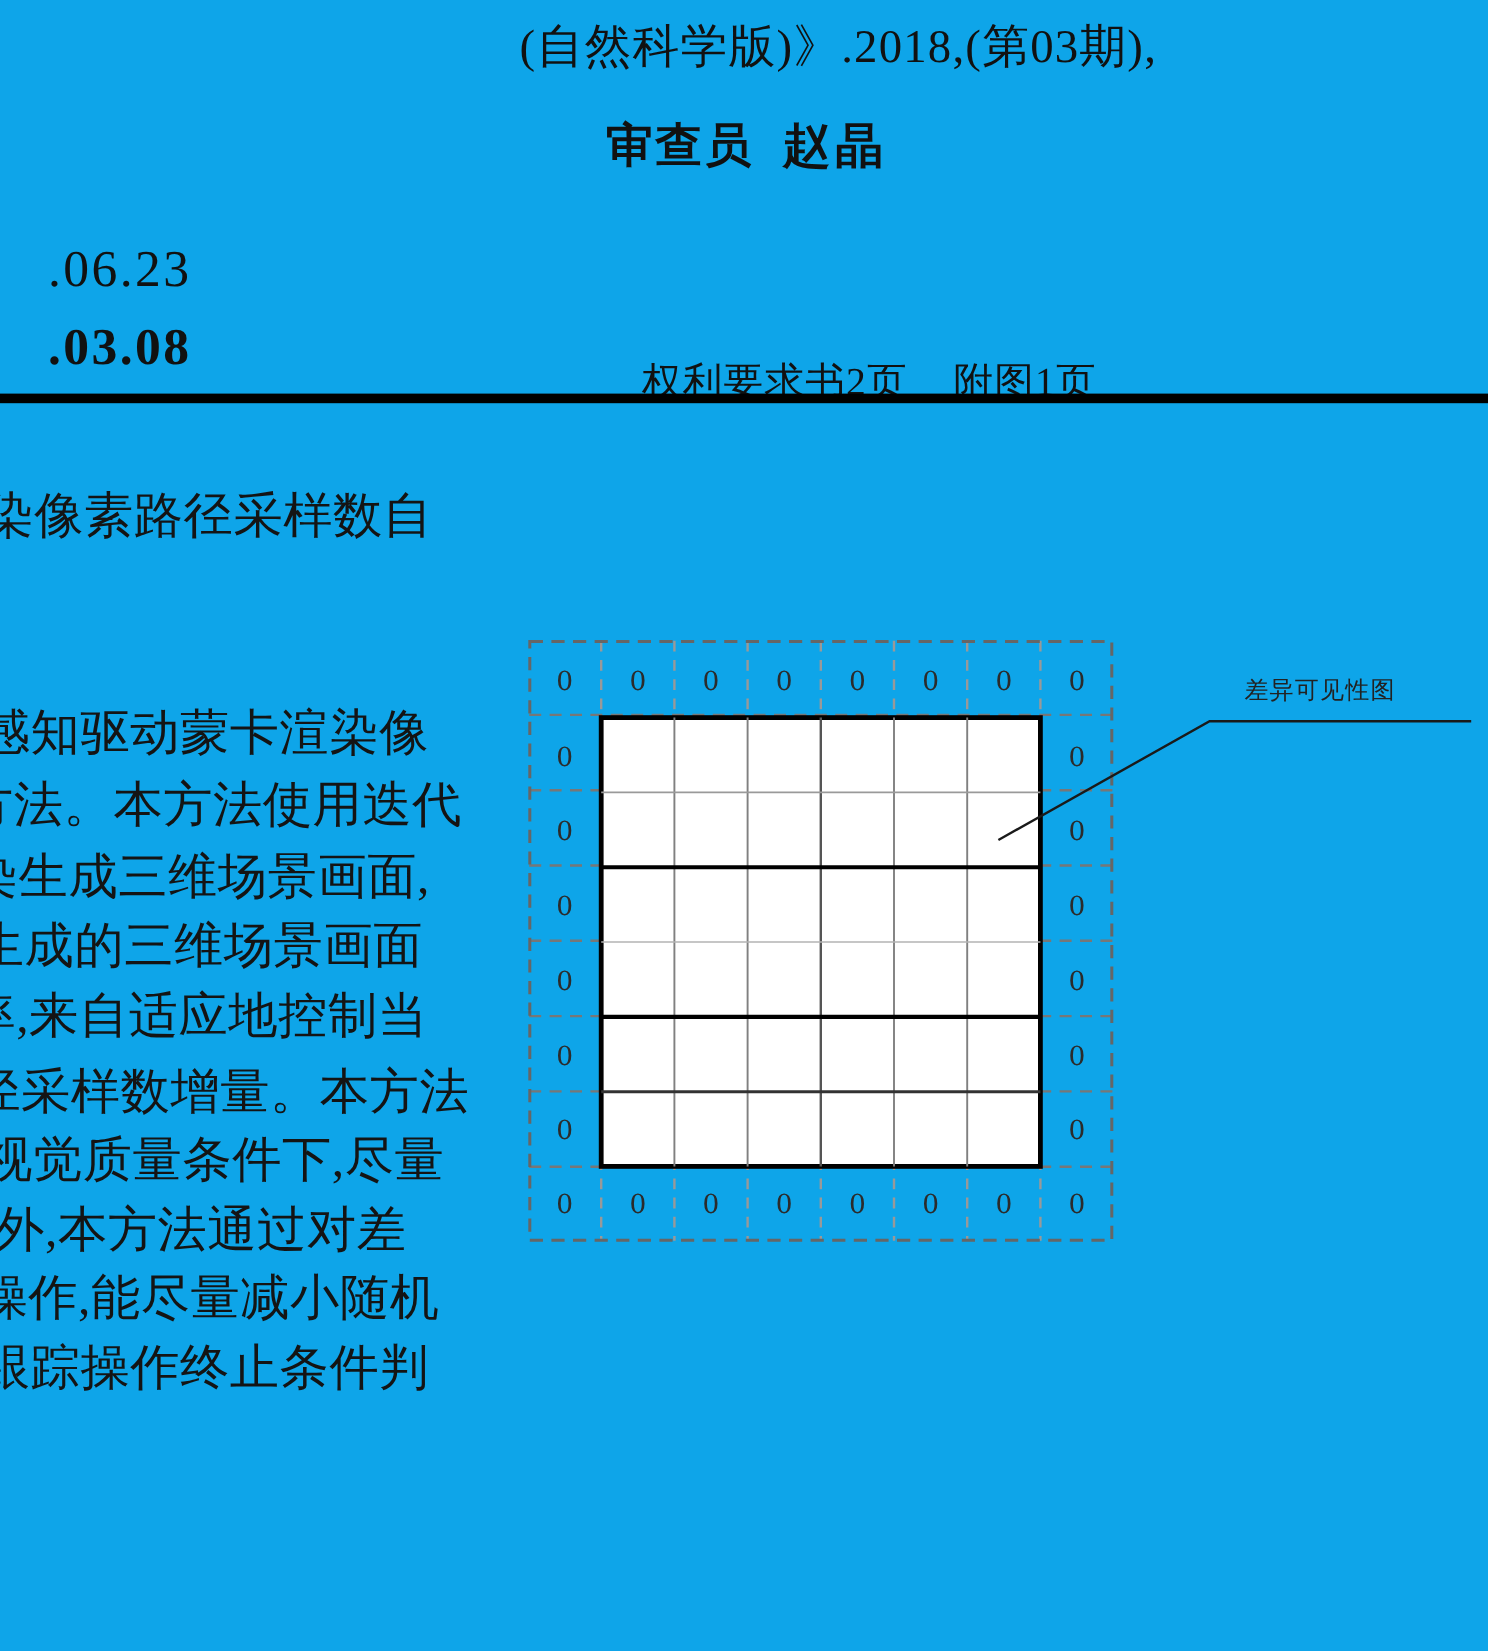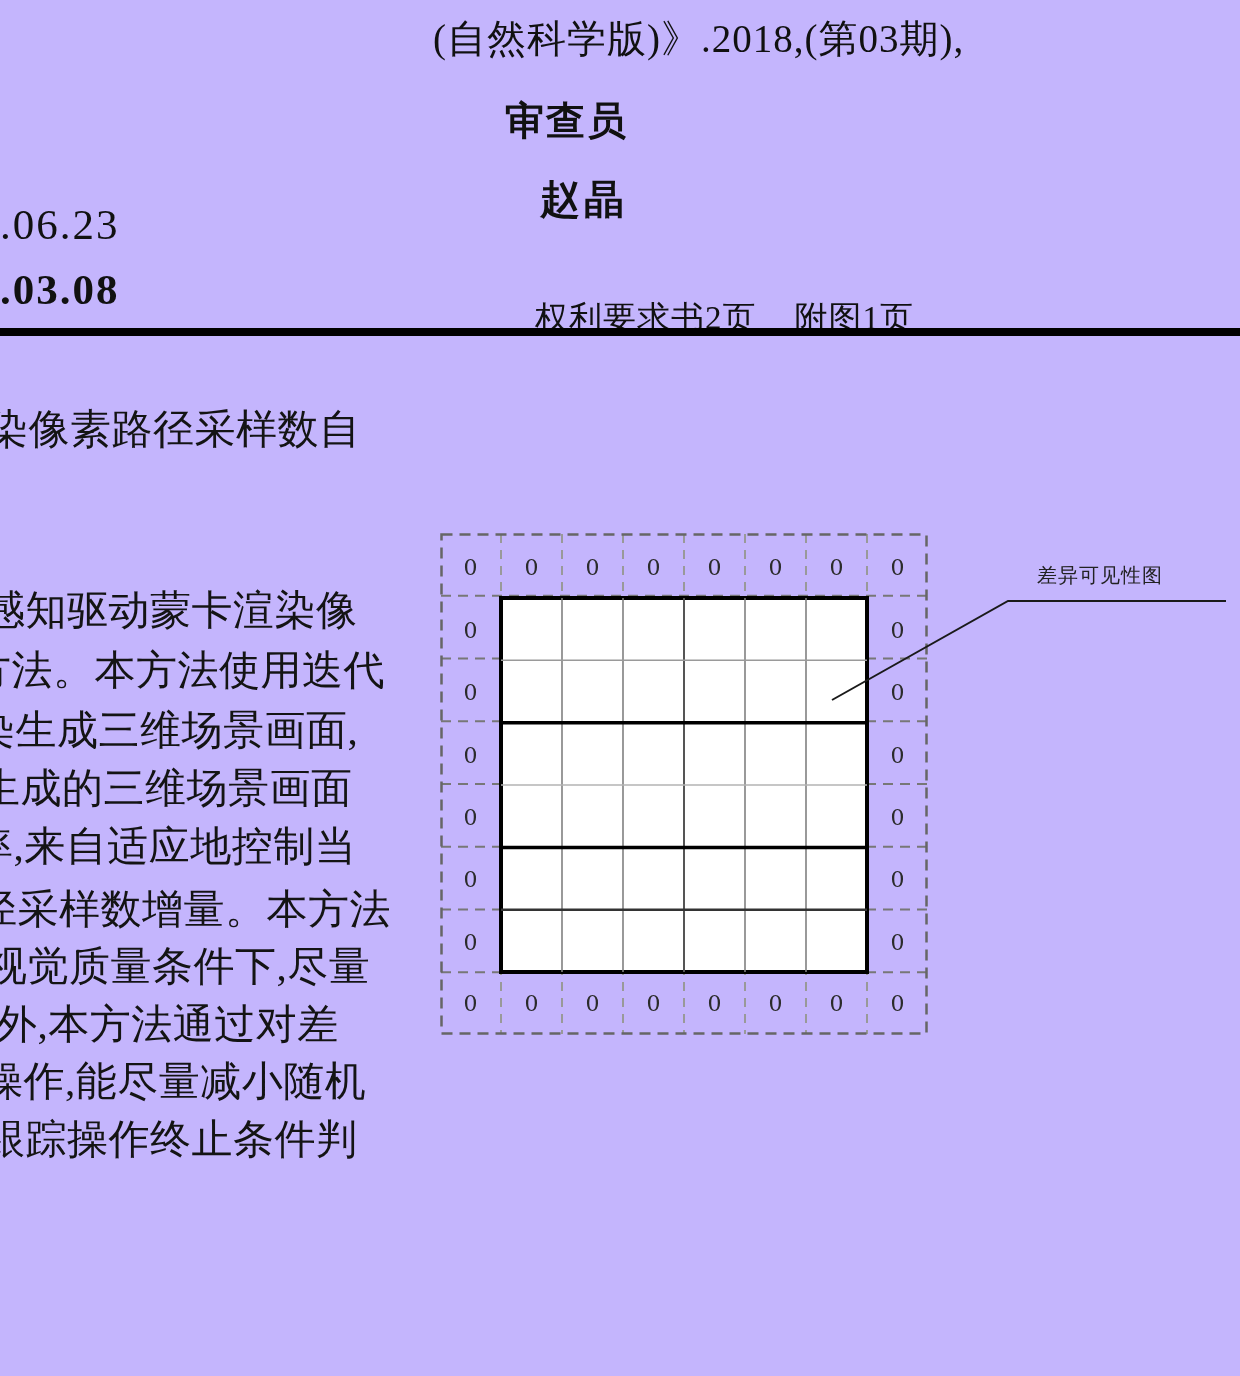--- a/index.html
+++ b/index.html
@@ -1,38 +1,38 @@
 <!DOCTYPE html>
 <html><head>
 <meta charset="utf-8">
 <style>
   html,body{margin:0;padding:0;background:#fff;}
   #page{
     position:relative;
     width:1240px;height:1376px;
-    background:#c4b5fd;
+    background:#0ea5e9;
     overflow:hidden;
     font-family:"Liberation Serif", serif;
     color:#111;
   }
   
   .journal-line{
     position:absolute;left:433px;top:12px;
     font-size:39px;white-space:nowrap;letter-spacing:1px;
   }
   .examiner-row{
     position:absolute;left:505px;top:94px;
-    display:flex;gap:24px;align-items:flex-end;white-space:nowrap;flex-direction:column;
+    display:flex;gap:24px;align-items:flex-start;white-space:nowrap;
   }
   .examiner-label{
     font-family:"Liberation Sans", sans-serif;
     font-weight:700;font-size:39px;letter-spacing:2px;
   }
   .examiner-name{font-size:40px;letter-spacing:4px;font-weight:bold;}
-  .date-line{position:absolute;white-space:nowrap;font-size:43px;letter-spacing:2px;}
+  .date-line{position:absolute;white-space:nowrap;font-size:43px;letter-spacing:2px;padding-left:40px;}
   .date-top{left:0px;top:200px;}
   .date-bottom{left:0px;top:265px;font-weight:bold;}
   .pages-row{
     position:absolute;left:535px;top:296px;
     display:flex;gap:38px;white-space:nowrap;
     font-size:33px;letter-spacing:1px;
   }
   .rule{
     position:absolute;left:0;top:328px;width:1240px;height:8px;background:#000;
   }

